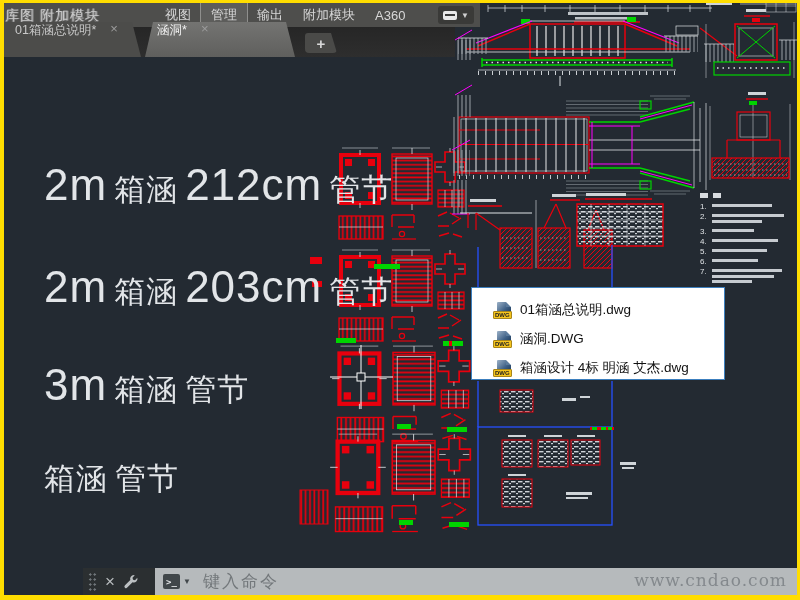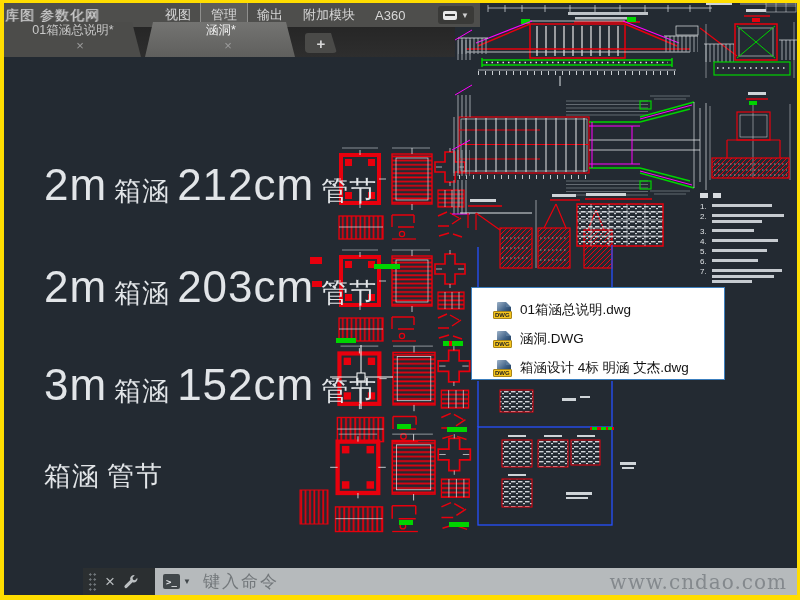--- a/index.html
+++ b/index.html
@@ -23,40 +23,40 @@
   .menu-item.active{background:#5d5d5b;outline:1px solid #8f8f8d;}
   #workspace-btn{margin-left:auto;margin-right:6px;background:#3a3a38;border-radius:3px;
            height:18px;display:flex;align-items:center;padding:0 5px;gap:4px;}
   #workspace-btn .bubble{width:14px;height:9px;background:#e9e9e9;border-radius:2px;position:relative;}
   #workspace-btn .bubble::after{content:"";position:absolute;left:2px;top:3px;right:2px;height:2px;background:#3a3a38;}
   #workspace-btn .dd{color:#cfcfcf;font-size:8px;}
 
   
   #tabbar{position:absolute;left:3px;top:27px;width:452px;height:30px;z-index:40;
           background:linear-gradient(#262626,#2e2e2e);display:flex;align-items:flex-end;}
-  .dtab{height:35px;display:flex;align-items:center;font-size:12.5px;position:relative;
-        padding:0 10px 0 12px;flex-direction:column;}
+  .dtab{height:35px;display:flex;font-size:12.5px;position:relative;
+        padding:0 10px 0 12px;}
   .dtab .xbtn{margin-left:14px;color:#9c9c9c;font-size:13px;line-height:13px;}
   #tab-0{width:116px;background:#4c4c4a;color:#c9c9c9;
          clip-path:polygon(0 0,calc(100% - 9px) 0,100% 100%,0 100%);}
   #tab-1{width:128px;background:linear-gradient(#747472,#5f5f5d);color:#f2f2f2;margin-left:4px;
          clip-path:polygon(8px 0,calc(100% - 9px) 0,100% 100%,0 100%);}
   #newtab{margin-left:10px;margin-bottom:4px;width:32px;height:20px;background:#4a4a48;
           border-radius:3px 3px 4px 4px;color:#d8d8d8;font-size:15px;font-weight:bold;
           display:flex;align-items:center;justify-content:center;
           clip-path:polygon(0 0,calc(100% - 6px) 0,100% 100%,0 100%);}
 
   
   #canvas{position:absolute;left:0;top:0;width:800px;height:600px;z-index:5;}
   #cadsvg{position:absolute;left:0;top:0;pointer-events:none;}
 
   .size-row{position:absolute;left:44px;display:flex;align-items:baseline;gap:7px;
             color:#e2e5e8;z-index:10;white-space:nowrap;font-weight:400;}
   .size-row .big{font-size:44px;letter-spacing:1px;}
-  .size-row .cn{font-size:27px;letter-spacing:1px;}
+  .size-row .cn{font-size:31px;letter-spacing:1px;}
 
   
   #notes{position:absolute;left:700px;top:193px;width:97px;z-index:10;}
   #notes .hdr{display:flex;gap:5px;margin-bottom:6px;}
   #notes .hdr i{width:8px;height:5px;background:#d8dce0;display:block;}
   .note-line{display:flex;align-items:flex-start;gap:3px;margin-bottom:4px;}
   .note-num{color:#dfe3e6;font-size:8px;line-height:6px;width:9px;flex:none;}
   .nbars{flex:1;}
   .nbars i{display:block;height:3px;background:#c6cbd0;margin-bottom:2.5px;}
 
@@ -79,21 +79,21 @@
   #grip{width:9px;height:19px;
         background-image:radial-gradient(circle,#70767a 1.1px,transparent 1.2px);
         background-size:4.5px 5px;}
   #cmd-x{color:#b9bdbf;font-size:17px;line-height:17px;}
   #cmd-field{flex:1;background:#b6babc;display:flex;align-items:center;padding-left:8px;position:relative;}
   #prompt-box{width:17px;height:15px;background:#41474a;border-radius:2px;color:#e8eaec;
         font-size:9px;font-weight:bold;display:flex;align-items:center;justify-content:center;
         font-family:"DejaVu Sans Mono",monospace;}
   #prompt-dd{color:#41474a;font-size:8px;margin-left:3px;}
   #cmd-placeholder{margin-left:12px;color:#73787b;font-size:17px;letter-spacing:2px;}
-  #site-watermark{position:absolute;right:10px;top:2px;color:#84898d;font-size:20px;
+  #site-watermark{position:absolute;right:10px;top:2px;color:#84898d;font-size:17px;
         font-family:"DejaVu Serif",serif;letter-spacing:1px;}
 </style>
 </head>
 <body>
 
 <div id="stage">
 
   <div id="canvas">
     <svg id="cadsvg" width="800" height="600" viewBox="0 0 800 600">
       <defs>
@@ -315,21 +315,20 @@
     </div>
     <div class="size-row" style="top:262px">
       <span class="big">2m</span>
       <span class="cn">箱涵</span>
       <span class="big">203cm</span>
       <span class="cn">管节</span>
     </div>
     <div class="size-row" style="top:360px">
       <span class="big">3m</span>
       <span class="cn">箱涵</span>
-      <span class="big">152cm</span>
       <span class="cn">管节</span>
     </div>
     <div class="size-row" style="top:458px">
       <span class="cn">箱涵</span>
       <span class="cn">管节</span>
     </div>
 
     <div id="notes">
       <div class="hdr">
           <i></i>
@@ -377,21 +376,21 @@
         <span class="nbars">
             <i style="width:70px"></i>
             <i style="width:62px"></i>
             <i style="width:40px"></i>
           </span>
         </div>
     </div>
   </div>
 
   <div id="menubar">
-    <span id="menu-watermark">库图 参数化网</span>
+    <span id="menu-watermark">库图 附加模块</span>
     <span class="menu-item first">视图</span>
     <span class="menu-item active">管理</span>
     <span class="menu-item">输出</span>
     <span class="menu-item">附加模块</span>
     <span class="menu-item">A360</span>
     <span id="workspace-btn">
       <span class="bubble"></span>
       <span class="dd">▼</span>
     </span>
   </div>

